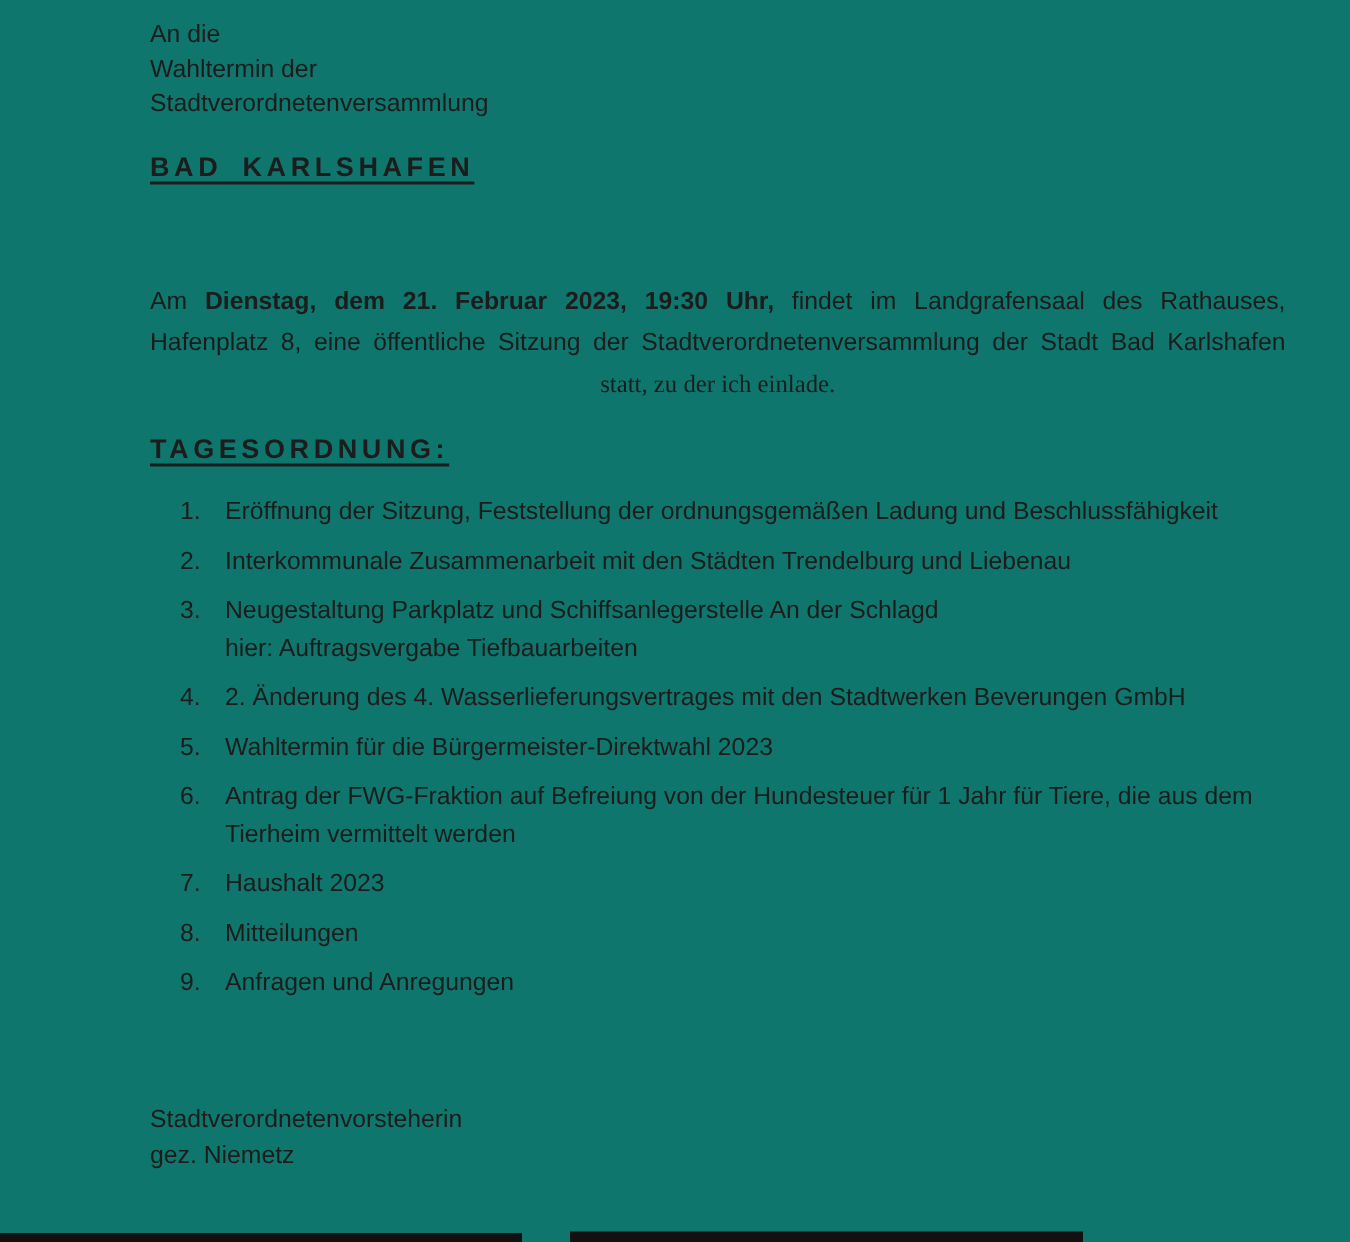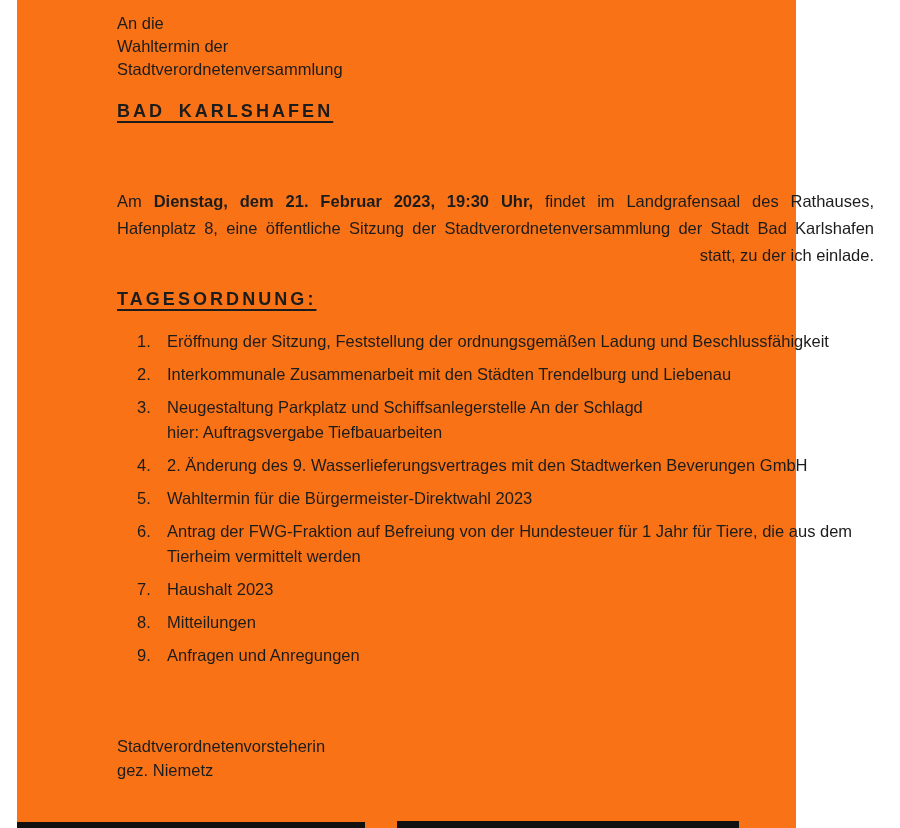--- a/index.html
+++ b/index.html
@@ -6,25 +6,24 @@
     margin: 0;
     padding: 0;
     width: 900px;
     height: 828px;
     background: #ffffff;
     overflow: hidden;
     font-family: "Liberation Sans", "DejaVu Sans", sans-serif;
   }
   .page {
     position: relative;
-    width: 779px;
+    width: 900px;
     height: 828px;
-    background: #f97316;
+    background: #0f766e;
     color: #1c1c1c;
-    margin-left: 17px;
   }
   
   .recipient {
     position: absolute;
     left: 100px;
     top: 12px;
     font-size: 16.5px;
     line-height: 23px;
   }
   
@@ -48,21 +47,21 @@
     left: 100px;
     top: 188px;
     width: 757px;
     font-size: 16.5px;
     line-height: 27px;
   }
   .intro .j-line {
     text-align: justify;
     text-align-last: justify;
   }
-  .intro .l-line { text-align: right; }
+  .intro .l-line { text-align: center; font-family: Liberation Serif, serif; }
   .intro b { font-weight: bold; }
   
   .agenda-list {
     position: absolute;
     left: 120px;
     top: 329px;
     width: 737px;
     font-size: 16.5px;
     line-height: 25px;
     list-style: none;
@@ -135,21 +134,21 @@
     <li class="agenda-item">
       <span class="num">3.</span>
       <div class="item-text">
         <div class="item-line">Neugestaltung Parkplatz und Schiffsanlegerstelle An der Schlagd</div>
         <div class="item-line">hier: Auftragsvergabe Tiefbauarbeiten</div>
       </div>
     </li>
     <li class="agenda-item">
       <span class="num">4.</span>
       <div class="item-text">
-        <div class="item-line">2. Änderung des 9. Wasserlieferungsvertrages mit den Stadtwerken Beverungen GmbH</div>
+        <div class="item-line">2. Änderung des 4. Wasserlieferungsvertrages mit den Stadtwerken Beverungen GmbH</div>
       </div>
     </li>
     <li class="agenda-item">
       <span class="num">5.</span>
       <div class="item-text">
         <div class="item-line">Wahltermin für die Bürgermeister-Direktwahl 2023</div>
       </div>
     </li>
     <li class="agenda-item">
       <span class="num">6.</span>

